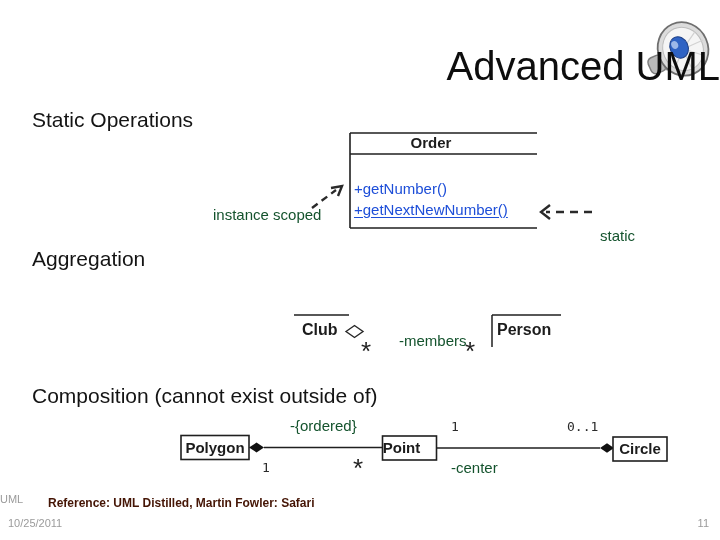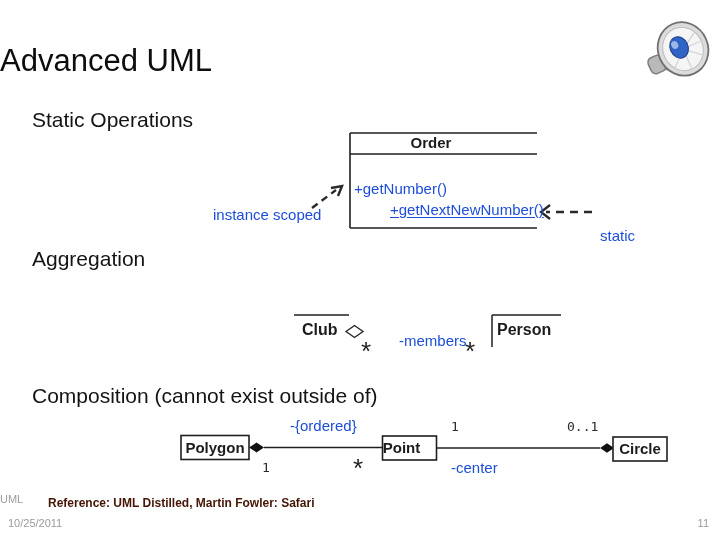--- a/index.html
+++ b/index.html
@@ -1,23 +1,23 @@
 <!DOCTYPE html>
 <html><head>
 <meta charset="utf-8">
 <style>
   html,body{margin:0;padding:0;background:#e8e8e8;}
   #slide{
     position:relative; width:720px; height:540px; background:#ffffff;
     font-family:"Liberation Sans", sans-serif; overflow:hidden;
   }
   .t{position:absolute; white-space:nowrap; color:#1c1c1c; line-height:1.1;}
-  .title{left:0; right:0; text-align:left; top:44px; font-size:31px; color:#0d0d0d; letter-spacing:0px;}
+  .title{left:0; right:0; text-align:right; top:44px; font-size:40px; color:#0d0d0d; letter-spacing:0px;}
   .heading{font-size:21px; color:#141414;}
-  .scan{color:#1d4ed8;}
+  .scan{color:#14532d;}
   .cls{font-weight:bold; font-size:15px; text-align:center;}
   .mult{font-family:"DejaVu Sans Mono", monospace; font-size:13px; color:#2a2a2a;}
   .star{font-size:26px; color:#222; line-height:1;}
   .method{font-size:15px; color:#1d4ed8;}
   .underlined{text-decoration:underline; text-underline-offset:2px;}
   svg{position:absolute; left:0; top:0;}
   .footer{font-size:11px;}
 </style>
 </head>
 <body>
@@ -74,21 +74,21 @@
   </svg>
 
   <div class="t title">Advanced UML</div>
 
   <div class="t heading" style="left:32px; top:108px;">Static Operations</div>
   <div class="t heading" style="left:32px; top:247px;">Aggregation</div>
   <div class="t heading" style="left:32px; top:384px;">Composition (cannot exist outside of)</div>
 
   <div class="t cls" style="left:350px; top:135px; width:162px;">Order</div>
   <div class="t method" style="left:354px; top:181px;">+getNumber()</div>
-  <div class="t method underlined" style="left:354px; top:202px;margin-left:36px;">+getNextNewNumber()</div>
+  <div class="t method underlined" style="left:354px; top:202px;">+getNextNewNumber()</div>
   <div class="t scan" style="left:213px; top:207px; font-size:15px;">instance scoped</div>
   <div class="t scan" style="left:600px; top:204px; font-size:15px;margin-top:24px;">static</div>
 
   <div class="t cls" style="left:302px; top:321px; font-size:16px;">Club</div>
   <div class="t scan" style="left:399px; top:301px; font-size:15px;margin-top:32px;">-members</div>
   <div class="t cls" style="left:497px; top:321px; font-size:16px;">Person</div>
   <div class="t star" style="left:361px; top:338px;">*</div>
   <div class="t star" style="left:465px; top:338px;">*</div>
 
   <div class="t scan" style="left:290px; top:418px; font-size:15px;">-{ordered}</div>

